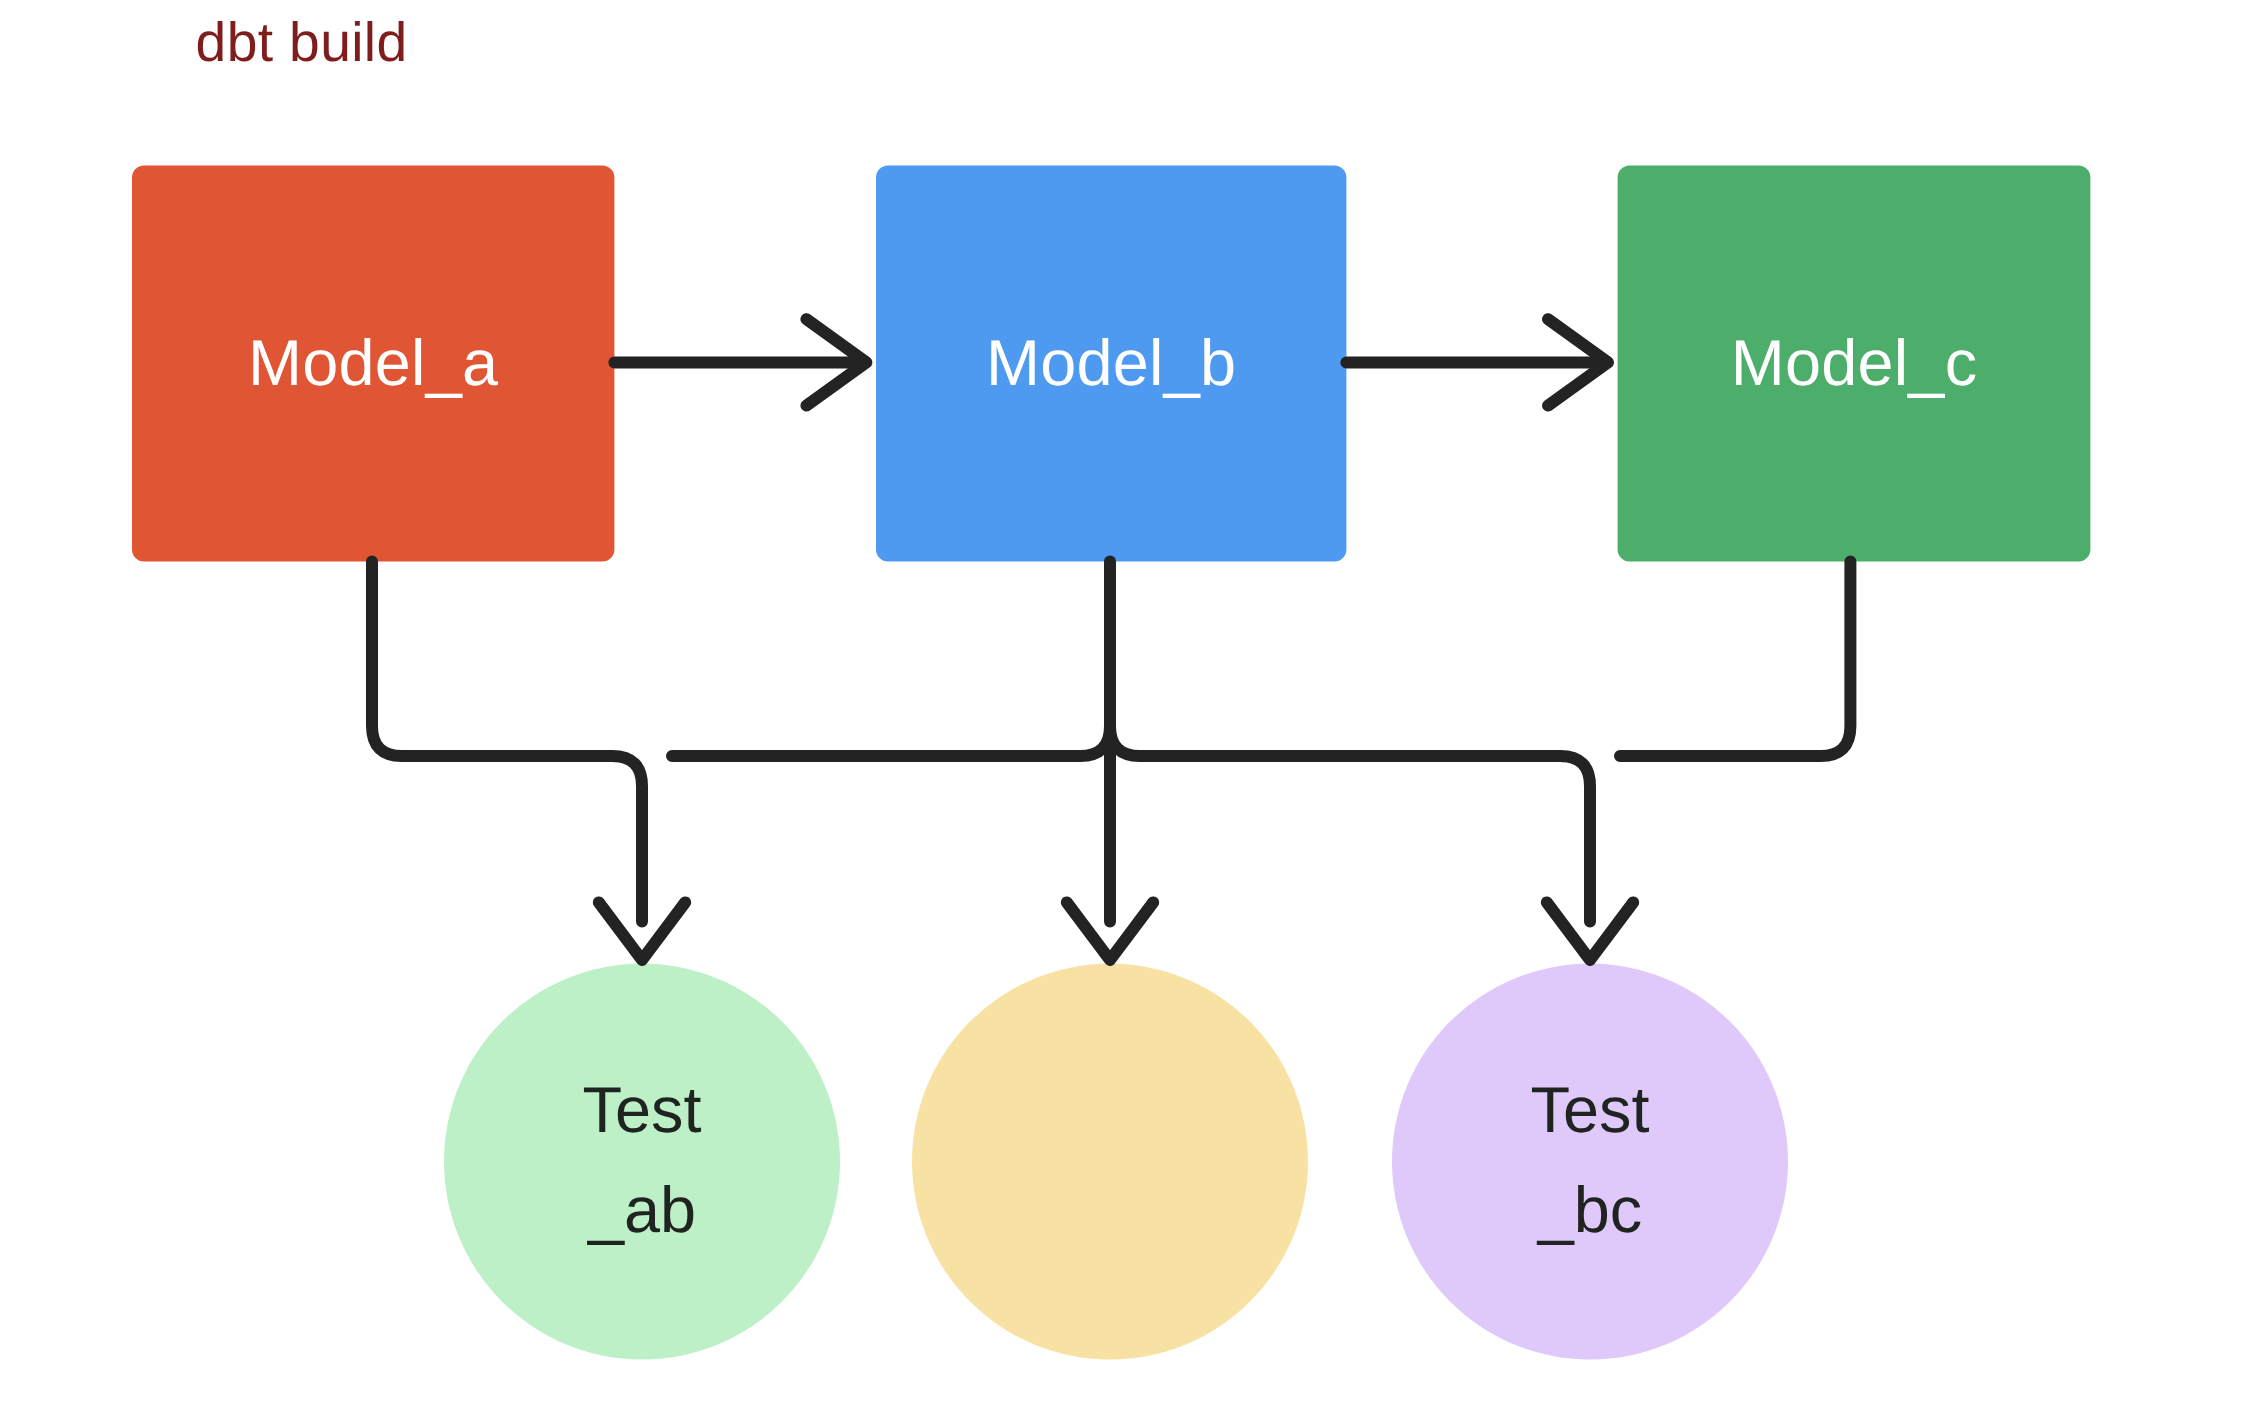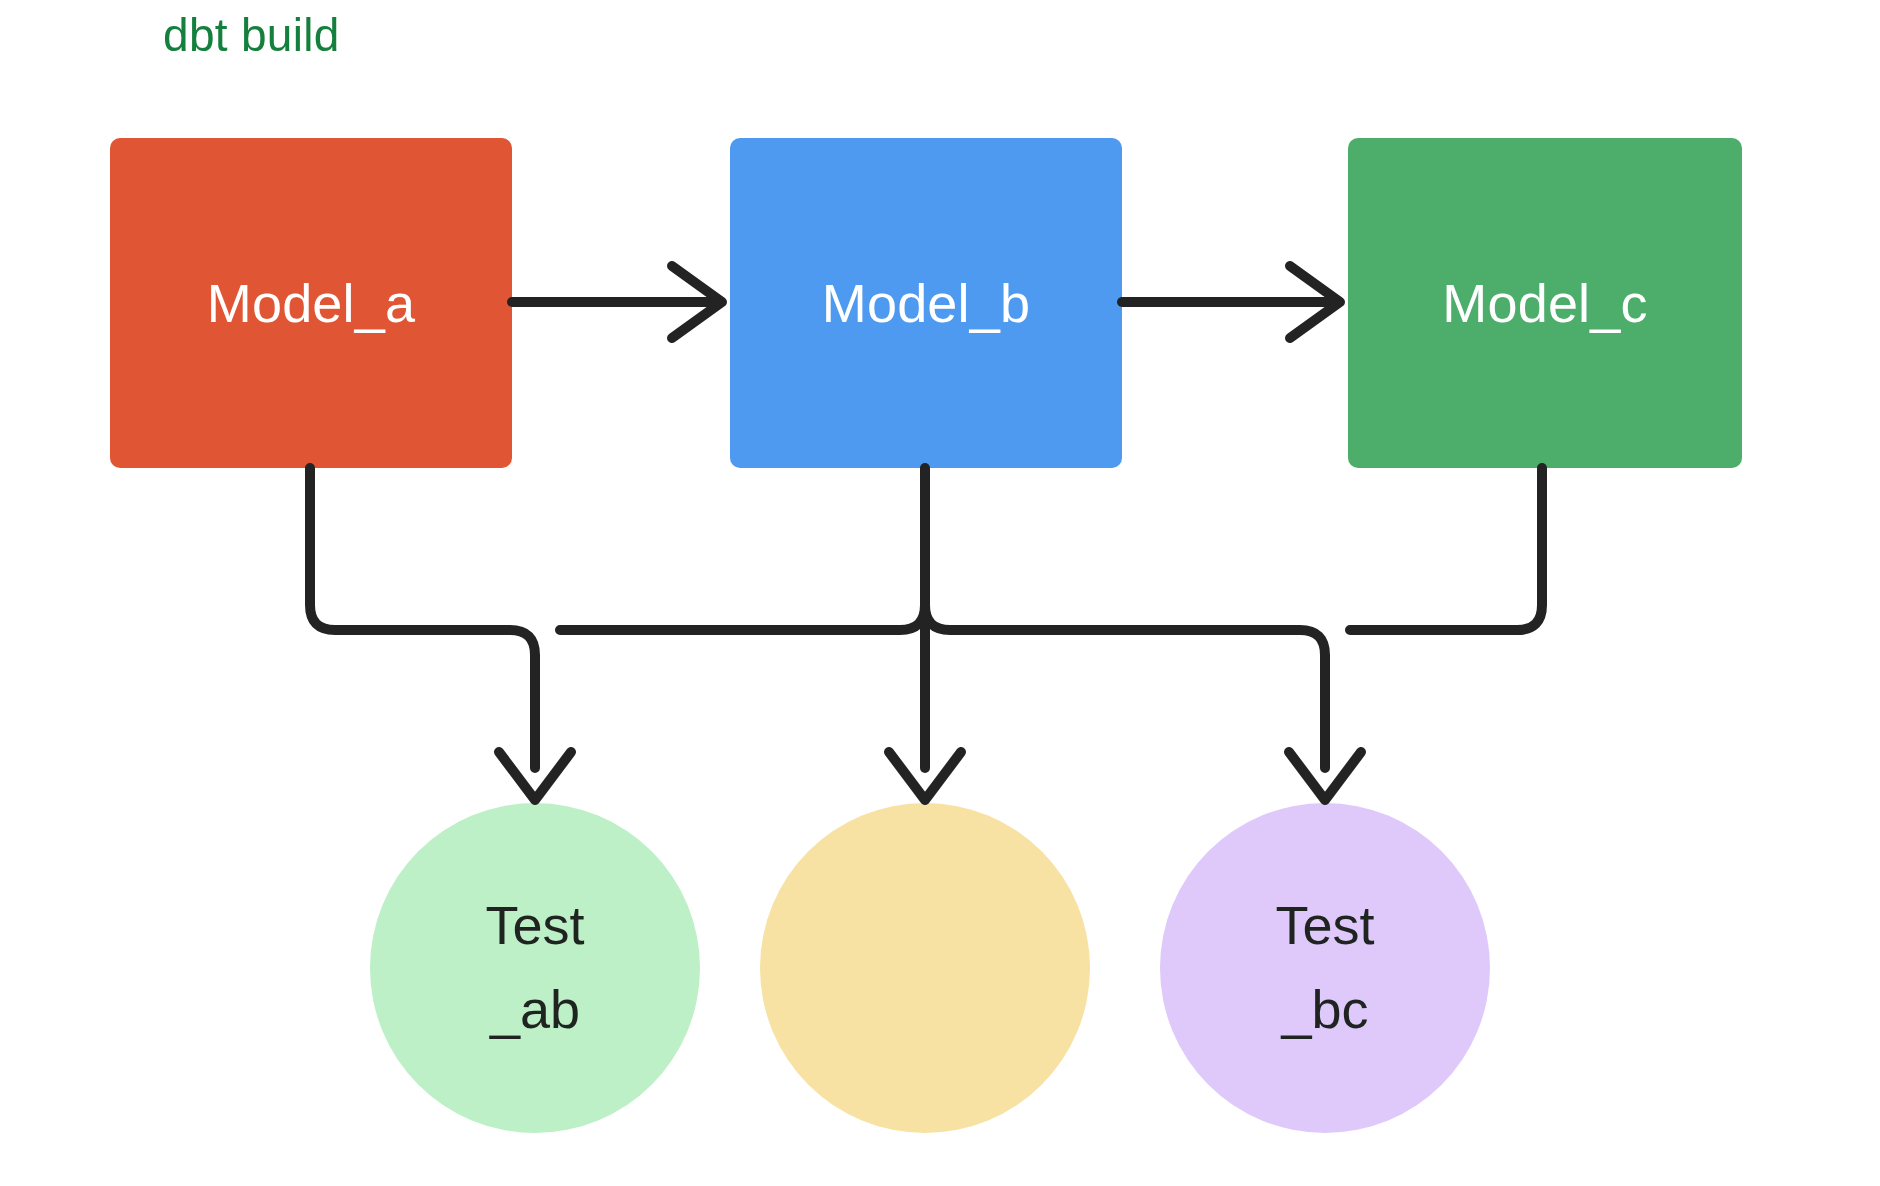--- a/index.html
+++ b/index.html
@@ -41,21 +41,21 @@
   .test-circle-label {
     font-size: 54px;
     color: #1f2421;
     line-height: 1.55;
   }
   .diagram-title {
     position: absolute;
     left: 163px;
     top: 8px;
     font-size: 46px;
-    color: #15803d;
+    color: #7f1d1d;
     letter-spacing: 0.3px;
   }
 </style>
 </head>
 <body>
 
 <div id="canvas">
 
   <div class="diagram-title">dbt build</div>
 

